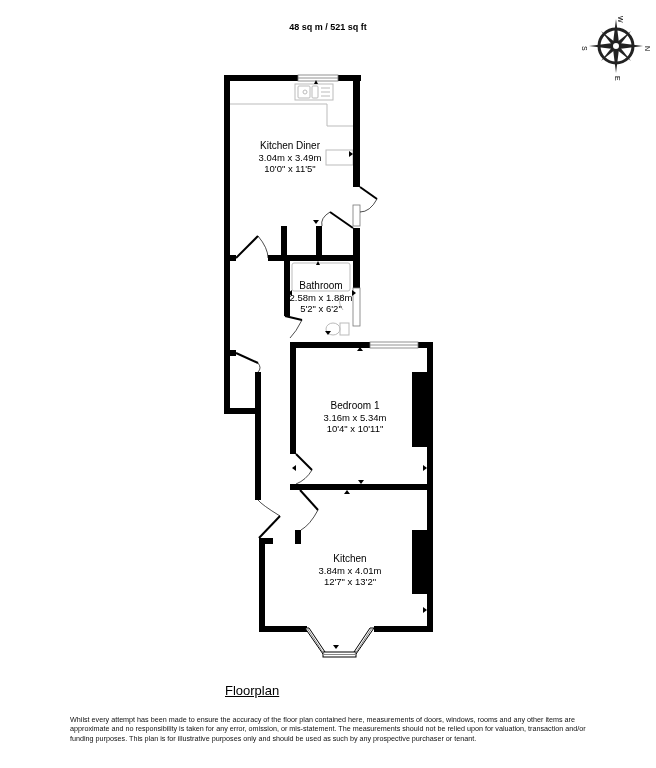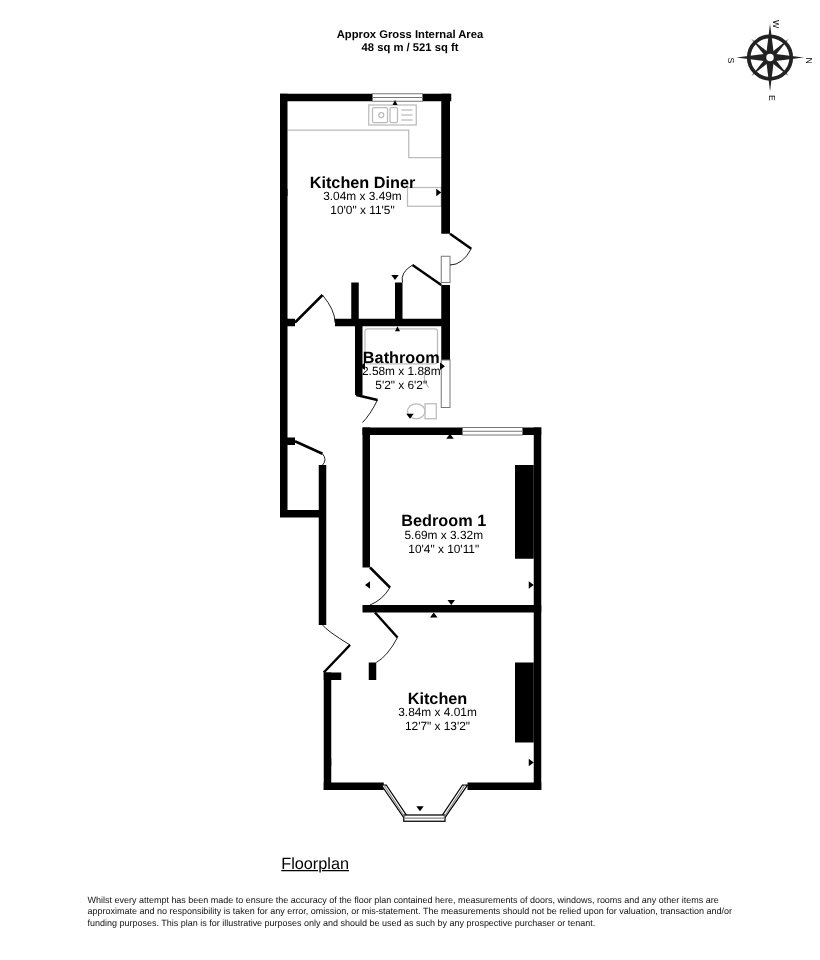--- a/index.html
+++ b/index.html
@@ -1,29 +1,28 @@
 <!DOCTYPE html>
 <html><head>
 <meta charset="utf-8">
 <style>
   html, body { margin: 0; padding: 0; background: #ffffff; }
   body { width: 656px; height: 768px; position: relative; overflow: hidden; font-family: "Liberation Sans", sans-serif; color: #000; }
   .header { position: absolute; left: 0; top: 22px; width: 656px; text-align: center; font-weight: bold; font-size: 9px; line-height: 11px; }
   .compass { position: absolute; left: 576px; top: 6px; width: 80px; height: 80px; }
   .plan { position: absolute; left: 0; top: 0; width: 656px; height: 768px; }
   .room-label { position: absolute; text-align: center; font-size: 9.5px; line-height: 11.5px; transform: translateX(-50%); white-space: nowrap; }
-  .room-label .name { font-weight: bold; font-size: 13px; text-align: center; }
+  .room-label .name { font-weight: normal; font-size: 10px; text-align: center; }
   .floor-title { position: absolute; left: 225px; top: 683px; font-size: 13px; text-decoration: underline; }
   .disclaimer { position: absolute; left: 70px; top: 715px; width: 516px; text-align: left; font-size: 7.2px; line-height: 9.3px; color: #111; }
 </style>
 </head>
 <body>
 
 <div class="header">
-  <div>Approx Gross Internal Area</div>
   <div>48 sq m / 521 sq ft</div>
 </div>
 
 <svg class="compass" viewBox="0 0 80 80">
   <circle cx="40" cy="40" r="17" fill="none" stroke="#222" stroke-width="3"></circle>
   <circle cx="40" cy="40" r="12" fill="none" stroke="#fff" stroke-width="2"></circle>
   <polygon points="40,13 43,37 40,40 37,37" fill="#222"></polygon>
   <polygon points="40,67 43,43 40,40 37,43" fill="#222"></polygon>
   <polygon points="13,40 37,37 40,40 37,43" fill="#222"></polygon>
   <polygon points="67,40 43,37 40,40 43,43" fill="#222"></polygon>
@@ -162,23 +161,23 @@
   <div>3.04m x 3.49m</div>
   <div>10'0" x 11'5"</div>
 </div>
 
 <div class="room-label" style="left:321px; top:280px;">
   <div class="name">Bathroom</div>
   <div>2.58m x 1.88m</div>
   <div>5'2" x 6'2"</div>
 </div>
 
-<div class="room-label" style="left:355px; top:411px;">
+<div class="room-label" style="left:355px; top:400px;">
   <div class="name">Bedroom 1</div>
-  <div>5.69m x 3.32m</div>
+  <div>3.16m x 5.34m</div>
   <div>10'4" x 10'11"</div>
 </div>
 
 <div class="room-label" style="left:350px; top:553px;">
   <div class="name">Kitchen</div>
   <div>3.84m x 4.01m</div>
   <div>12'7" x 13'2"</div>
 </div>
 
 <div class="floor-title">Floorplan</div>

